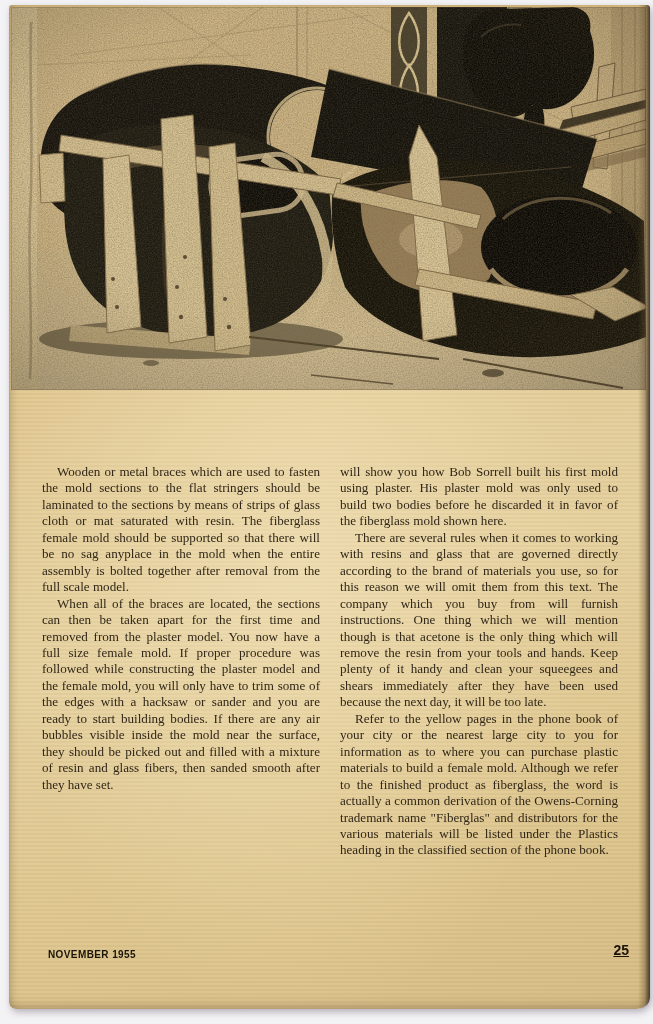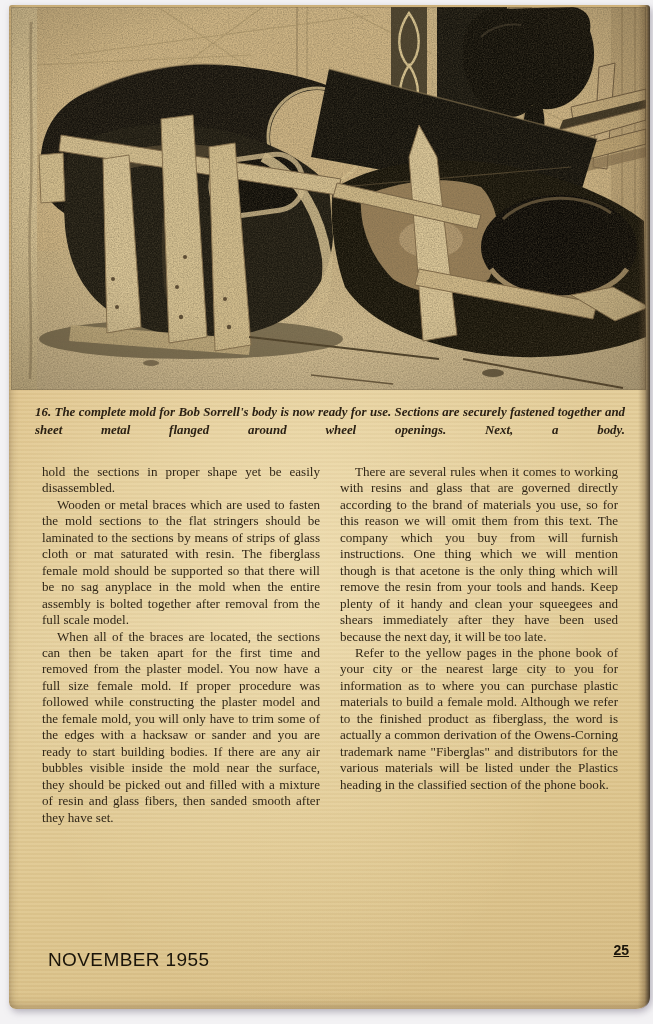--- a/index.html
+++ b/index.html
@@ -28,22 +28,22 @@
     position:absolute;left:26px;top:399px;width:590px;margin:0;
     font-style:italic;font-weight:bold;font-size:12.9px;line-height:17.6px;
     text-align:justify;text-align-last:justify;color:#2b2114;
   }
   .columns{position:absolute;left:33px;top:459px;width:576px;display:flex;gap:20px;}
   .col{width:278px;font-size:13.1px;line-height:16.45px;text-align:justify;color:#312718;}
   .col p{margin:0;text-indent:15px;}
   .col p.cont{text-indent:0;}
   .issue{
     position:absolute;left:39px;top:944px;
-    font-family:"Liberation Sans","DejaVu Sans",sans-serif;font-weight:normal;
-    font-size:19px;letter-spacing:.4px;color:#1a1409;text-align:right;
+    font-family:"Liberation Sans","DejaVu Sans",sans-serif;font-weight:bold;
+    font-size:10px;letter-spacing:.4px;color:#1a1409;text-align:right;
   }
   .pageno{
     position:absolute;right:21px;top:937px;
     font-family:"Liberation Sans","DejaVu Sans",sans-serif;font-weight:bold;
     font-size:14px;color:#1a1409;text-decoration:underline;
   }
 </style>
 </head>
 <body>
 
@@ -182,29 +182,28 @@
           <ellipse cx="482" cy="366" rx="11" ry="4" fill="#3c321f" opacity="0.7"></ellipse>
           <ellipse cx="140" cy="356" rx="8" ry="3" fill="#4a3e29" opacity="0.6"></ellipse>
         </g>
 
         <rect x="0" y="0" width="635" height="383" fill="url(#vig)"></rect>
         <rect x="0" y="0" width="635" height="383" filter="url(#grain)" opacity="0.55"></rect>
         <rect x="0.5" y="0.5" width="634" height="382" fill="none" stroke="#5a4a30" stroke-opacity="0.25"></rect>
       </svg>
     </figure>
 
-    <p class="caption">16. The complete mold for Bob Sorrell's body is now ready for use. Sections are securely fastened together and sheet metal flanged around wheel openings. Next, a body.</p>
 
     <div class="columns">
       <div class="col">
-        <p class="cont">hold the sections in proper shape yet be easily disassembled.</p>
         <p>Wooden or metal braces which are used to fasten the mold sections to the flat stringers should be laminated to the sections by means of strips of glass cloth or mat saturated with resin. The fiberglass female mold should be supported so that there will be no sag anyplace in the mold when the entire assembly is bolted together after removal from the full scale model.</p>
         <p>When all of the braces are located, the sections can then be taken apart for the first time and removed from the plaster model. You now have a full size female mold. If proper procedure was followed while constructing the plaster model and the female mold, you will only have to trim some of the edges with a hacksaw or sander and you are ready to start building bodies. If there are any air bubbles visible inside the mold near the surface, they should be picked out and filled with a mixture of resin and glass fibers, then sanded smooth after they have set.</p>
       </div>
       <div class="col">
+        <p class="cont">will show you how Bob Sorrell built his first mold using plaster. His plaster mold was only used to build two bodies before he discarded it in favor of the fiberglass mold shown here.</p>
         <p>There are several rules when it comes to working with resins and glass that are governed directly according to the brand of materials you use, so for this reason we will omit them from this text. The company which you buy from will furnish instructions. One thing which we will mention though is that acetone is the only thing which will remove the resin from your tools and hands. Keep plenty of it handy and clean your squeegees and shears immediately after they have been used because the next day, it will be too late.</p>
         <p>Refer to the yellow pages in the phone book of your city or the nearest large city to you for information as to where you can purchase plastic materials to build a female mold. Although we refer to the finished product as fiberglass, the word is actually a common derivation of the Owens-Corning trademark name "Fiberglas" and distributors for the various materials will be listed under the Plastics heading in the classified section of the phone book.</p>
       </div>
     </div>
 
     <span class="issue">NOVEMBER 1955</span>
     <span class="pageno">25</span>
 
   </div>
 </div>

